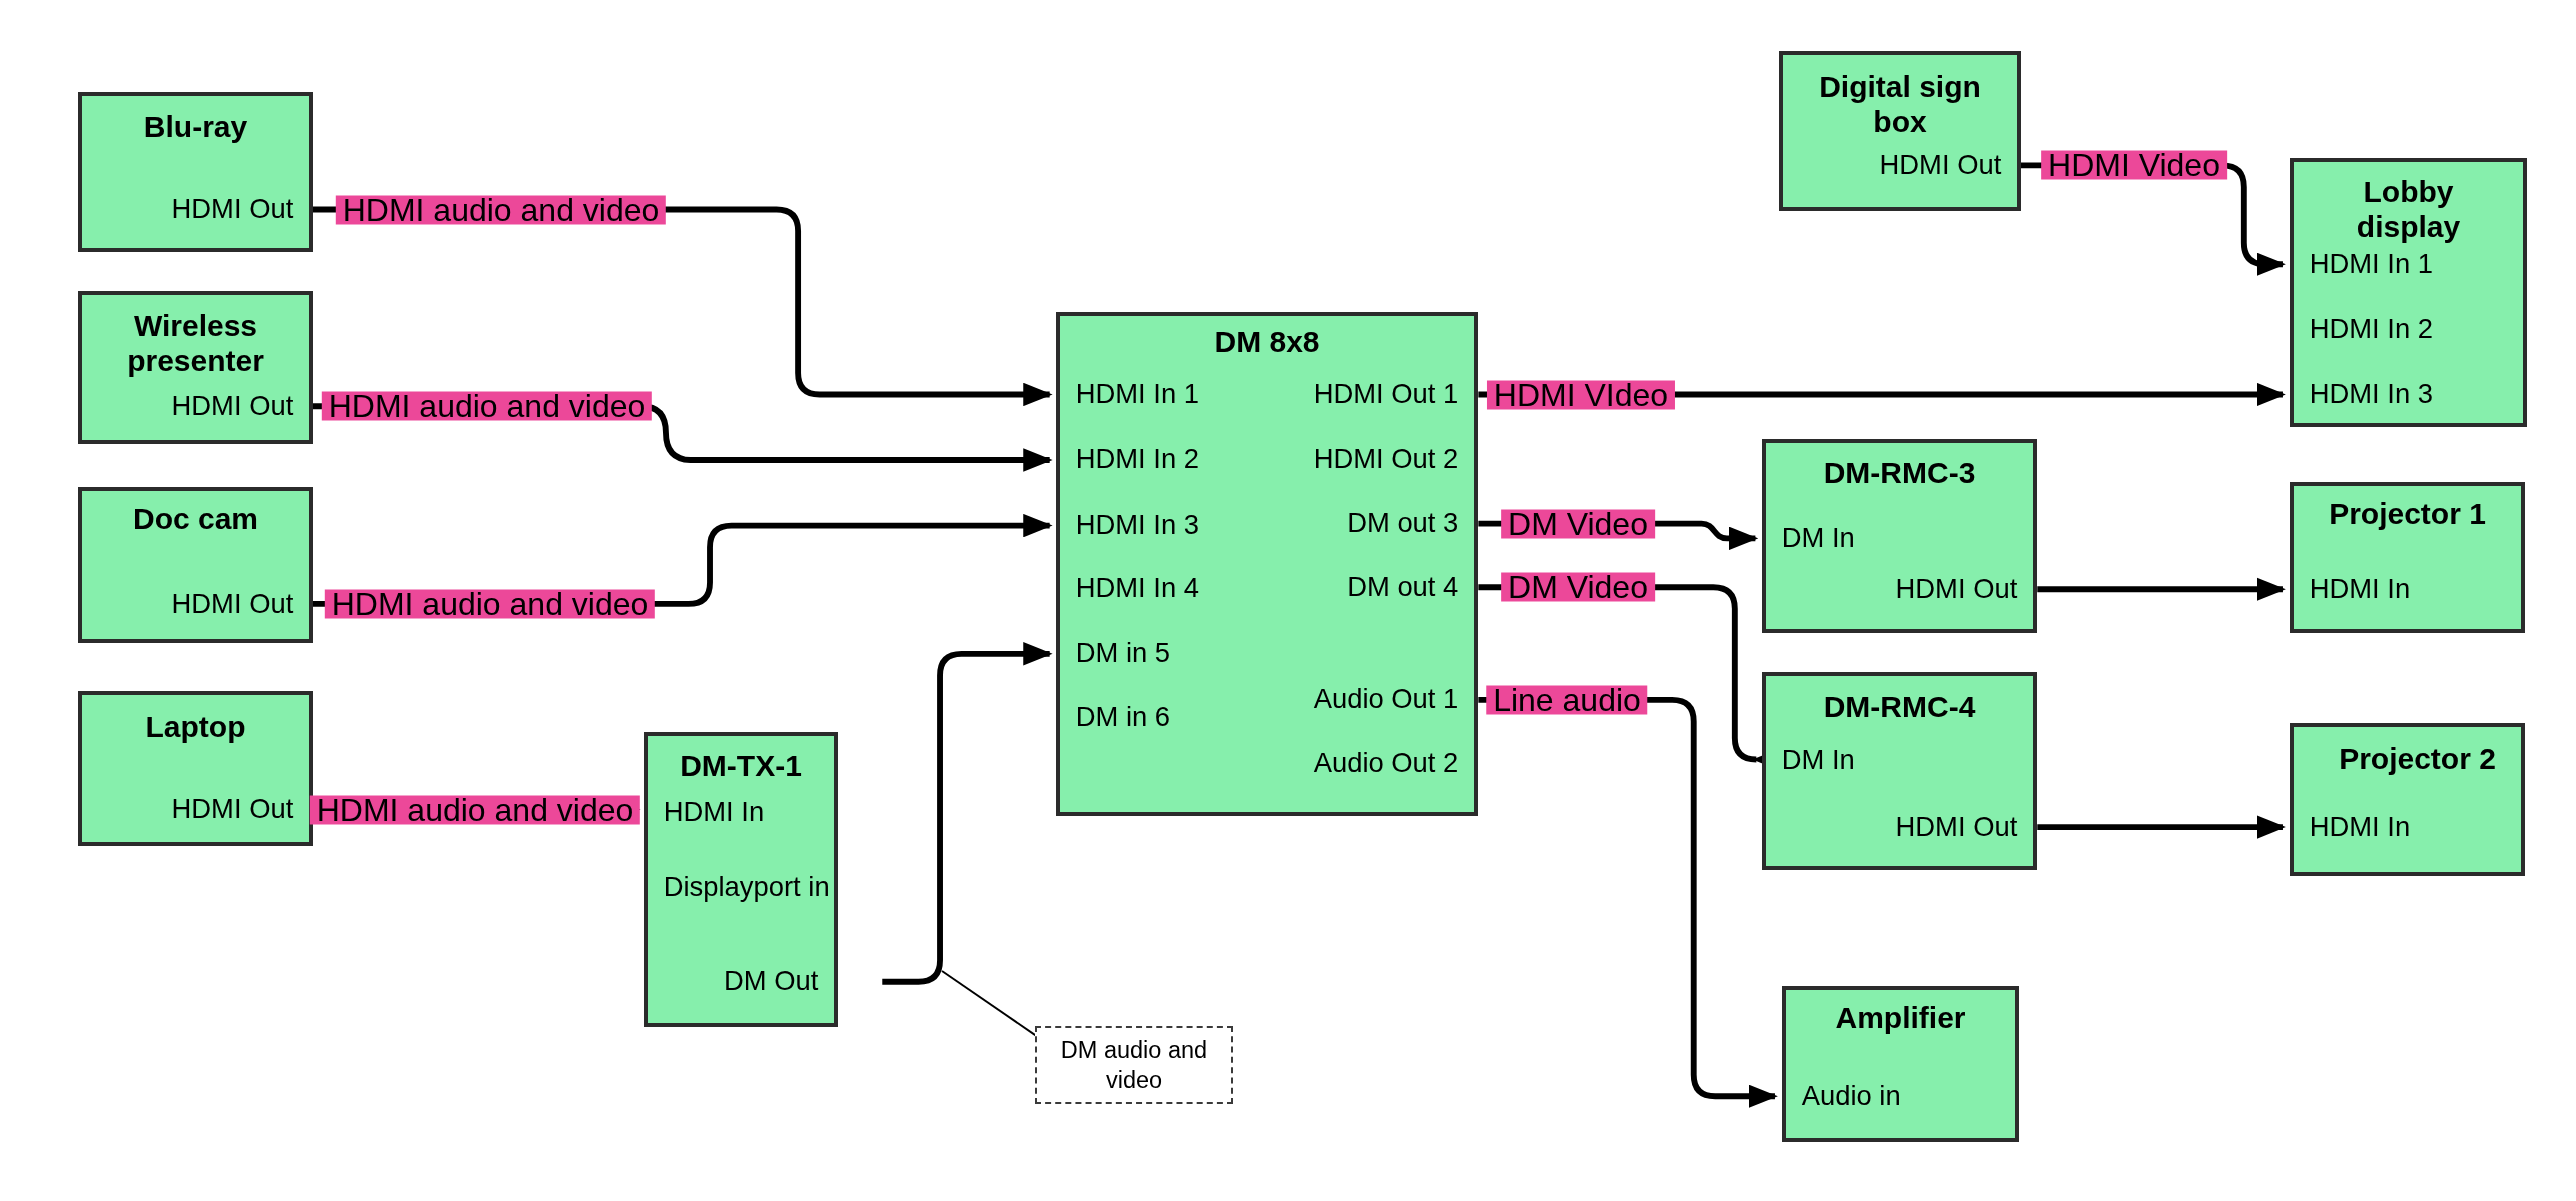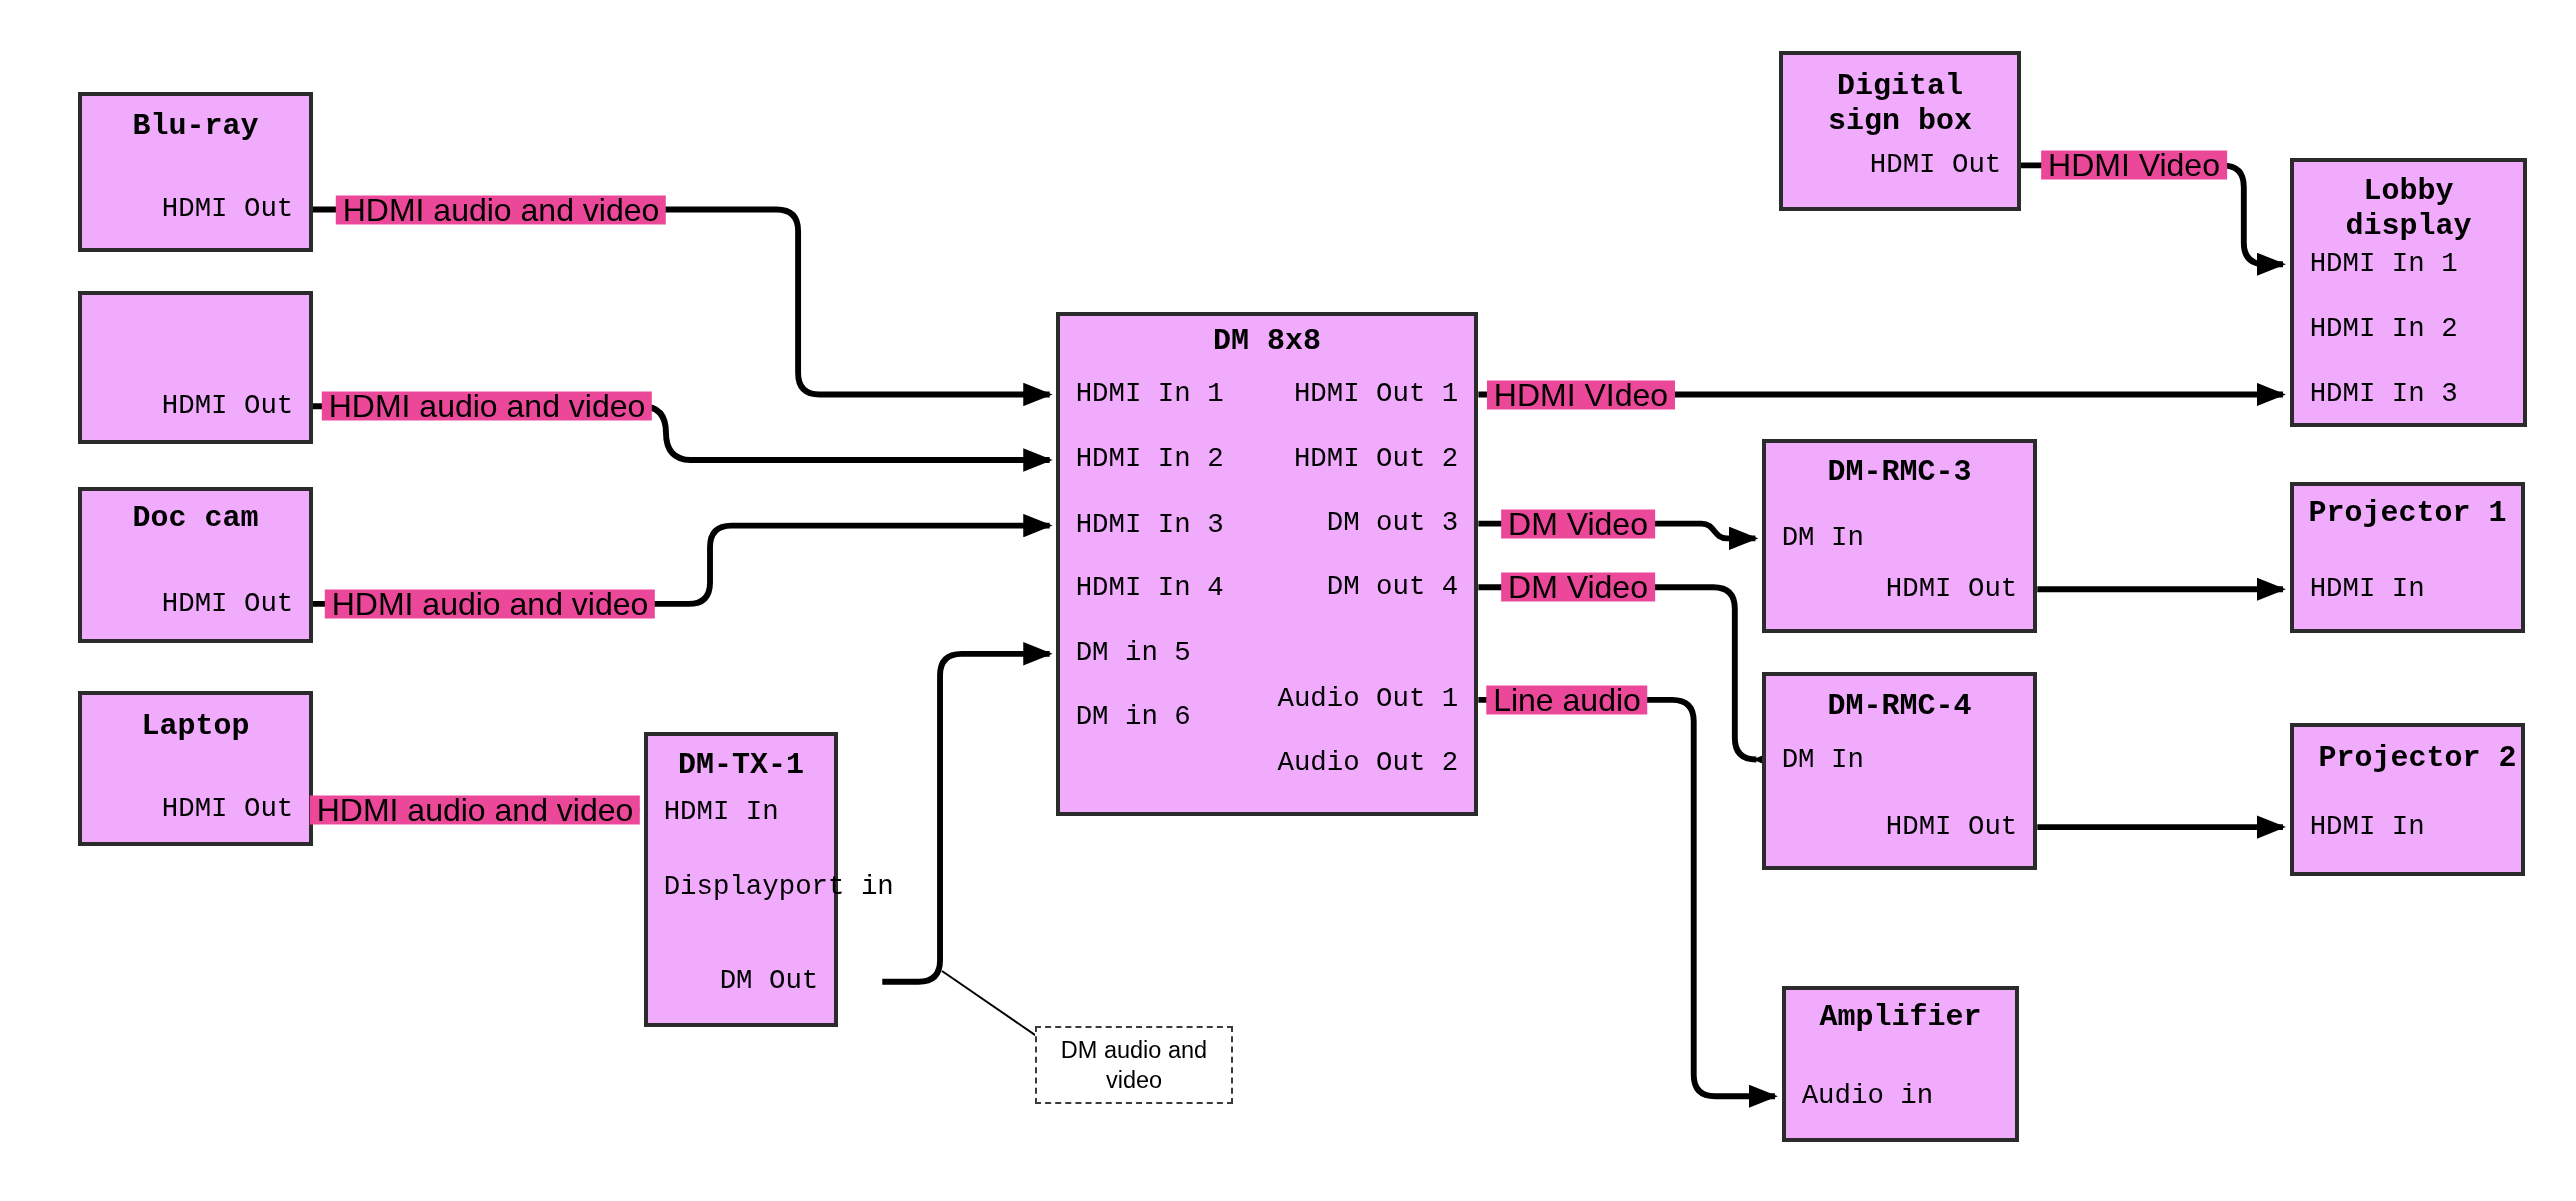--- a/index.html
+++ b/index.html
@@ -18,24 +18,23 @@
   }
   #wires {
     position: absolute;
     left: 0;
     top: 0;
     width: 2576px;
     height: 1201px;
   }
   .node {
     position: absolute;
-    background: #f0abfc;
+    background: #86efac;
     border: 4.9px solid #2b2b2b;
     box-sizing: border-box;
-    font-family: Liberation Mono, monospace;
   }
   .node-title {
     position: absolute;
     left: 0;
     right: 0;
     text-align: center;
     font-weight: bold;
     font-size: 30px;
     line-height: 35px;
     white-space: normal;
@@ -99,20 +98,21 @@
     </g>
     <line x1="962" y1="992" x2="1058" y2="1058" stroke="#000000" stroke-width="2"></line>
   </svg>
 
   <div class="node" style="left:78px;top:92px;width:235px;height:160px;">
     <div class="node-title" style="top:12.7px;">Blu-ray</div>
     <div class="port pr" style="top:99px;">HDMI Out</div>
   </div>
 
   <div class="node" style="left:78px;top:291px;width:235px;height:153px;">
+    <div class="node-title" style="top:12.7px;">Wireless presenter</div>
     <div class="port pr" style="top:97px;">HDMI Out</div>
   </div>
 
   <div class="node" style="left:78px;top:487px;width:235px;height:156px;padding-left:36px;">
     <div class="node-title" style="top:9.8px;">Doc cam</div>
     <div class="port pr" style="top:99px;">HDMI Out</div>
   </div>
 
   <div class="node" style="left:78px;top:691px;width:235px;height:155px;">
     <div class="node-title" style="top:14px;">Laptop</div>

